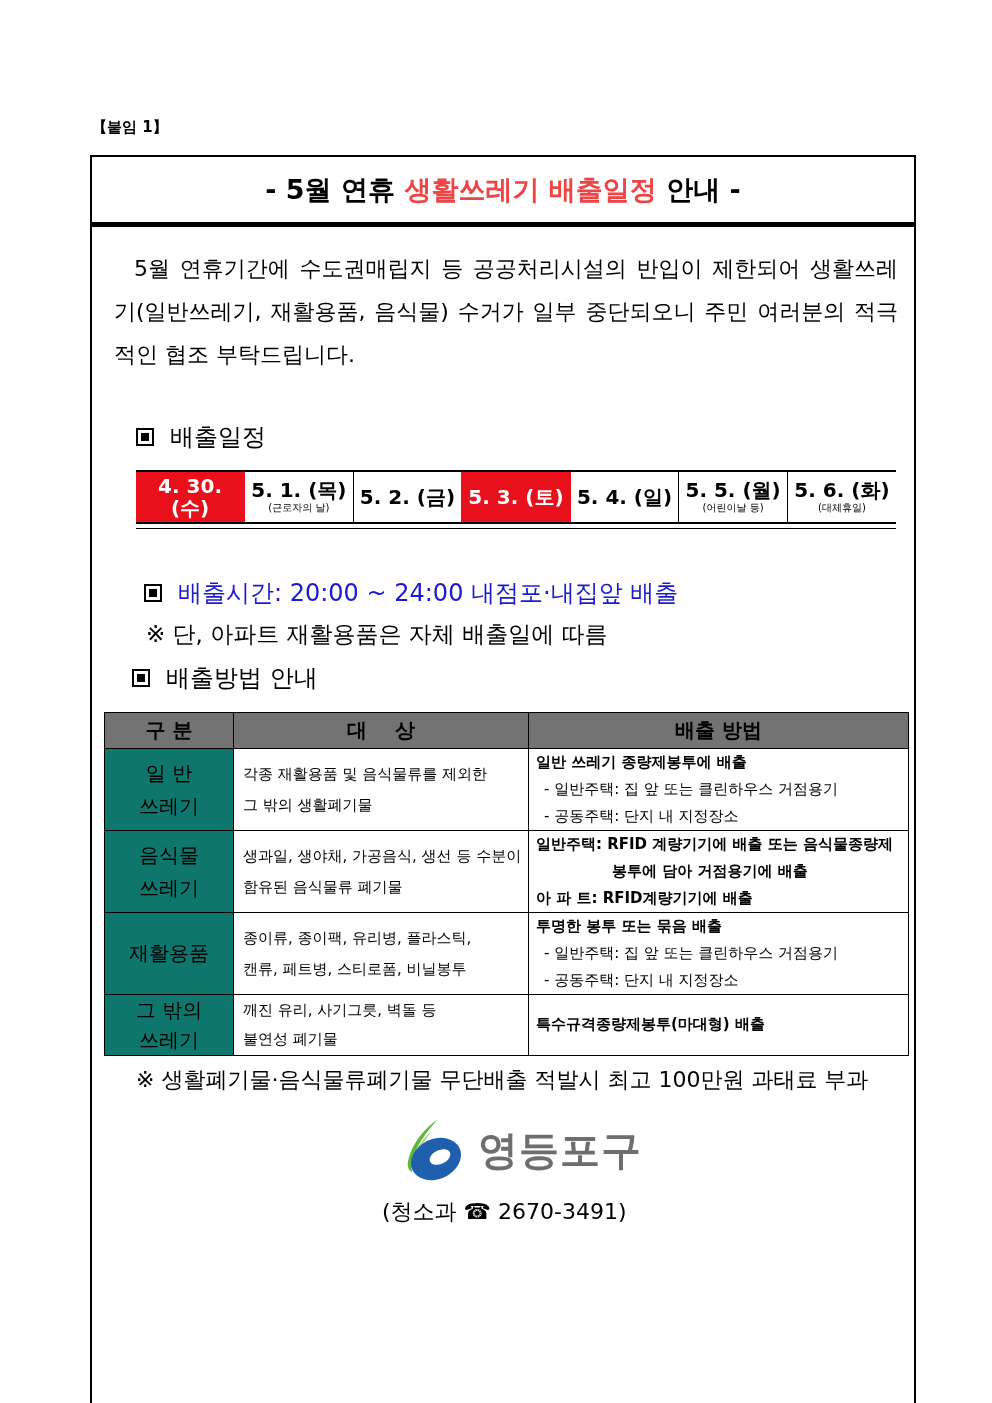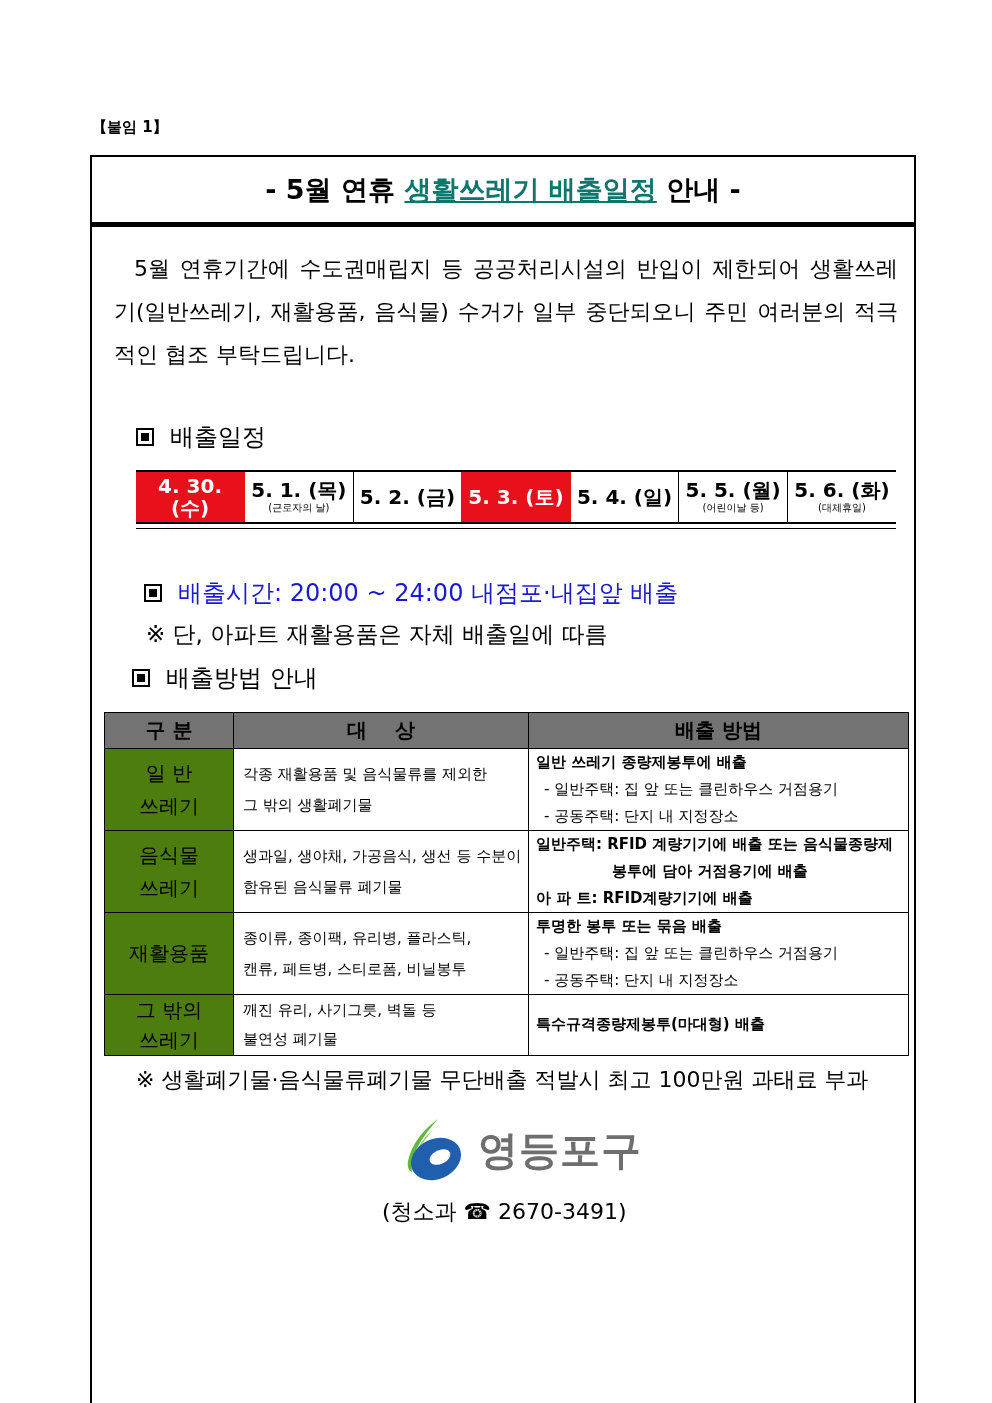--- a/index.html
+++ b/index.html
@@ -18,21 +18,21 @@
   .title-box {
     position: absolute; left: 0; top: 0; width: 100%; height: 65px;
     border-bottom: 2px solid #000;
     display: flex; align-items: center; justify-content: center;
     font-size: 27px; font-weight: bold;
   }
   .title-double {
     position: absolute; left: 0; top: 67px; width: 100%; height: 0;
     border-bottom: 3px solid #000;
   }
-  .title-box .red { color: #0f766e; text-decoration: underline; }
+  .title-box .red { color: #ef4444; }
   .title-box span { white-space: pre; }
 
   .intro {
     position: absolute; left: 22px; top: 90px; width: 784px;
     font-size: 22px; line-height: 43px; text-align: justify;
     text-align-last: left;
   }
   .intro p { margin: 0; text-indent: 20px; }
 
   .section-head {
@@ -77,21 +77,21 @@
   
   .method {
     position: absolute; left: 12px; top: 555px; width: 804px;
     border-collapse: collapse; table-layout: fixed;
   }
   .method th, .method td { border: 1px solid #000; padding: 0; }
   .method th {
     background: #737373; height: 35px; font-size: 20px; font-weight: bold; text-align: center;
   }
   .method td.cat {
-    background: #4d7c0f; font-size: 20px; text-align: center; line-height: 33px;
+    background: #0f766e; font-size: 20px; text-align: center; line-height: 33px;
   }
   .method td.target {
     font-size: 15px; line-height: 31px; padding-left: 9px; vertical-align: middle;
   }
   .method td.how {
     font-size: 15px; line-height: 27px; padding-left: 7px; vertical-align: top;
   }
   .how .b { font-weight: bold; display: block; }
   .how .i { display: block; padding-left: 8px; }
   .how .ind { display: block; padding-left: 76px; font-weight: bold; }

